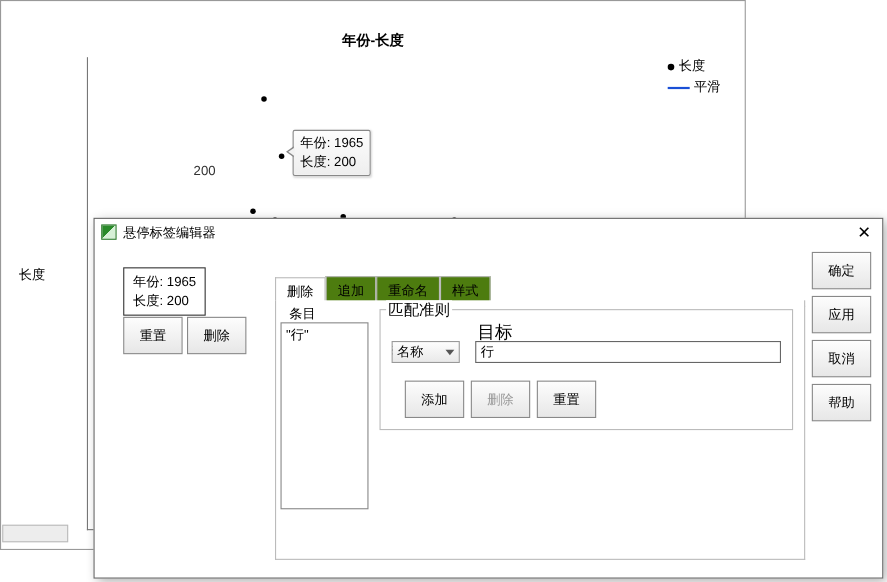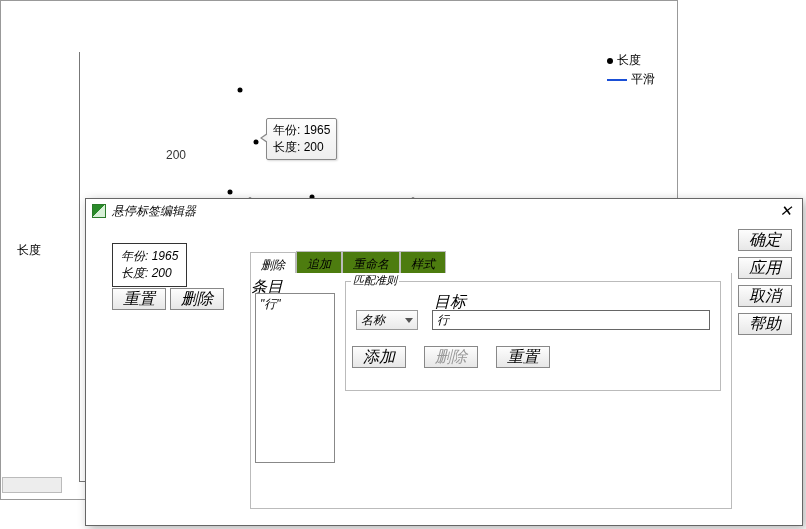--- a/index.html
+++ b/index.html
@@ -75,21 +75,21 @@
   .ylabel {
     position: absolute;
     left: 10px; top: 220px;
     font-size: 12px;
     color: #000;
   }
   .ytick {
     position: absolute;
     right: 475px;
     width: 40px;
-    text-align: center;
+    text-align: right;
     font-size: 12px;
     color: #333;
     transform: translateY(-50%);
   }
   .pt {
     position: absolute;
     width: 5px; height: 5px;
     background: #000;
     border-radius: 50%;
     transform: translate(-50%,-50%);
@@ -139,21 +139,20 @@
   }
 
   
   .dlg {
     position: absolute;
     left: 85px; top: 198px;
     width: 718px; height: 328px;
     background: #fff;
     border: 1px solid #666;
     box-shadow: 3px 3px 10px rgba(0,0,0,.3);
-    font-style: italic;
   }
   .dlg-titlebar {
     height: 24px;
     display:flex; align-items:center;
     padding: 0 6px;
     font-size: 12px;
     justify-content: space-between;
   }
   .dlg-titlebar .left { display:flex; align-items:center; gap:6px;}
   .dlg-icon {
@@ -173,24 +172,24 @@
     font-size:12px;
     background:#fff;
   }
   .sample-btns{
     position:absolute;
     left:26px; top:65px;
     display:flex; gap:4px;
   }
   .btn {
     min-width:54px;
-    height:22px;
+    height:34px;
     border:1px solid #888;
     background:linear-gradient(#fdfdfd,#e7e7e7);
-    font-size:16px;
+    font-size:12px;
     display:inline-flex;align-items:center;justify-content:center;
     padding:0 10px;
     cursor:default;
   }
   .btn.disabled { color:#999; }
   
   .tabs {
     position:absolute;
     left:164px; top:28px;
     display:flex;
@@ -212,31 +211,31 @@
     top:1px;
   }
   .tabpanel {
     position:absolute;
     left:164px; top:50px;
     width:482px; height:236px;
     border:1px solid #bbb;
     border-top:none;
     background:#fff;
   }
-  .tm-label { position:absolute; left:0; top:4px; font-size:16px;}
+  .tm-label { position:absolute; left:12px; top:4px; font-size:12px;}
   .listbox {
     position:absolute; left:4px; top:20px;
     width:80px; height:170px;
     border:1px solid #888;
     background:#fff;
     padding:2px 4px;
     font-size:12px;
   }
   .fieldset-title{
-    position:absolute; left:100px; top:0px; font-size:11px;
+    position:absolute; left:100px; top:0px; font-size:14px;
     background:#fff; padding:0 2px; z-index:2;
   }
   .fs {
     position:absolute; left:94px; top:8px;
     width:376px; height:110px;
     border:1px solid #bbb;
   }
   .fs .lbl1{position:absolute;left:10px;top:10px;font-size:10px;margin-top:19px;}
   .fs .lbl2{position:absolute;left:88px;top:10px;font-size:16px;}
   .select {
@@ -245,33 +244,34 @@
     display:flex;align-items:center;justify-content:space-between;
     padding:0 4px;font-size:12px;
   }
   .select .arr{width:0;height:0;border-left:4px solid transparent;border-right:4px solid transparent;border-top:5px solid #555;}
   .target-input{
     position:absolute;left:86px;top:28px;width:278px;height:20px;
     border:1px solid #666;padding:0 4px;font-size:12px;
     display:flex;align-items:center;background:#fff;
   }
   .fs-btns{
-    position:absolute;left:6px;top:64px;display:flex;gap:18px;justify-content:flex-end;
+    position:absolute;left:22px;top:64px;display:flex;gap:6px;justify-content:flex-end;
   }
   .right-btns{
     position:absolute; right:10px; top:6px;
     display:flex; flex-direction:column; gap:6px;
   }
   .right-btns .btn{min-width:54px;}
 </style>
 </head>
 <body>
 
 <div class="gb-window">
   <div class="chart-area">
+    <div class="chart-title">年份-长度</div>
     <div class="ylabel">长度</div>
     <div class="ytick" style="top:455px">50</div>
     <div class="ytick" style="top:355px">100</div>
     <div class="ytick" style="top:255px">150</div>
     <div class="ytick" style="top:133px">200</div>
     <div class="plot">
       <div class="pt" style="left:160px;top:38px"></div>
       <div class="pt" style="left:176px;top:90px"></div>
       <div class="pt" style="left:150px;top:140px"></div>
       <div class="pt" style="left:170px;top:148px"></div>

